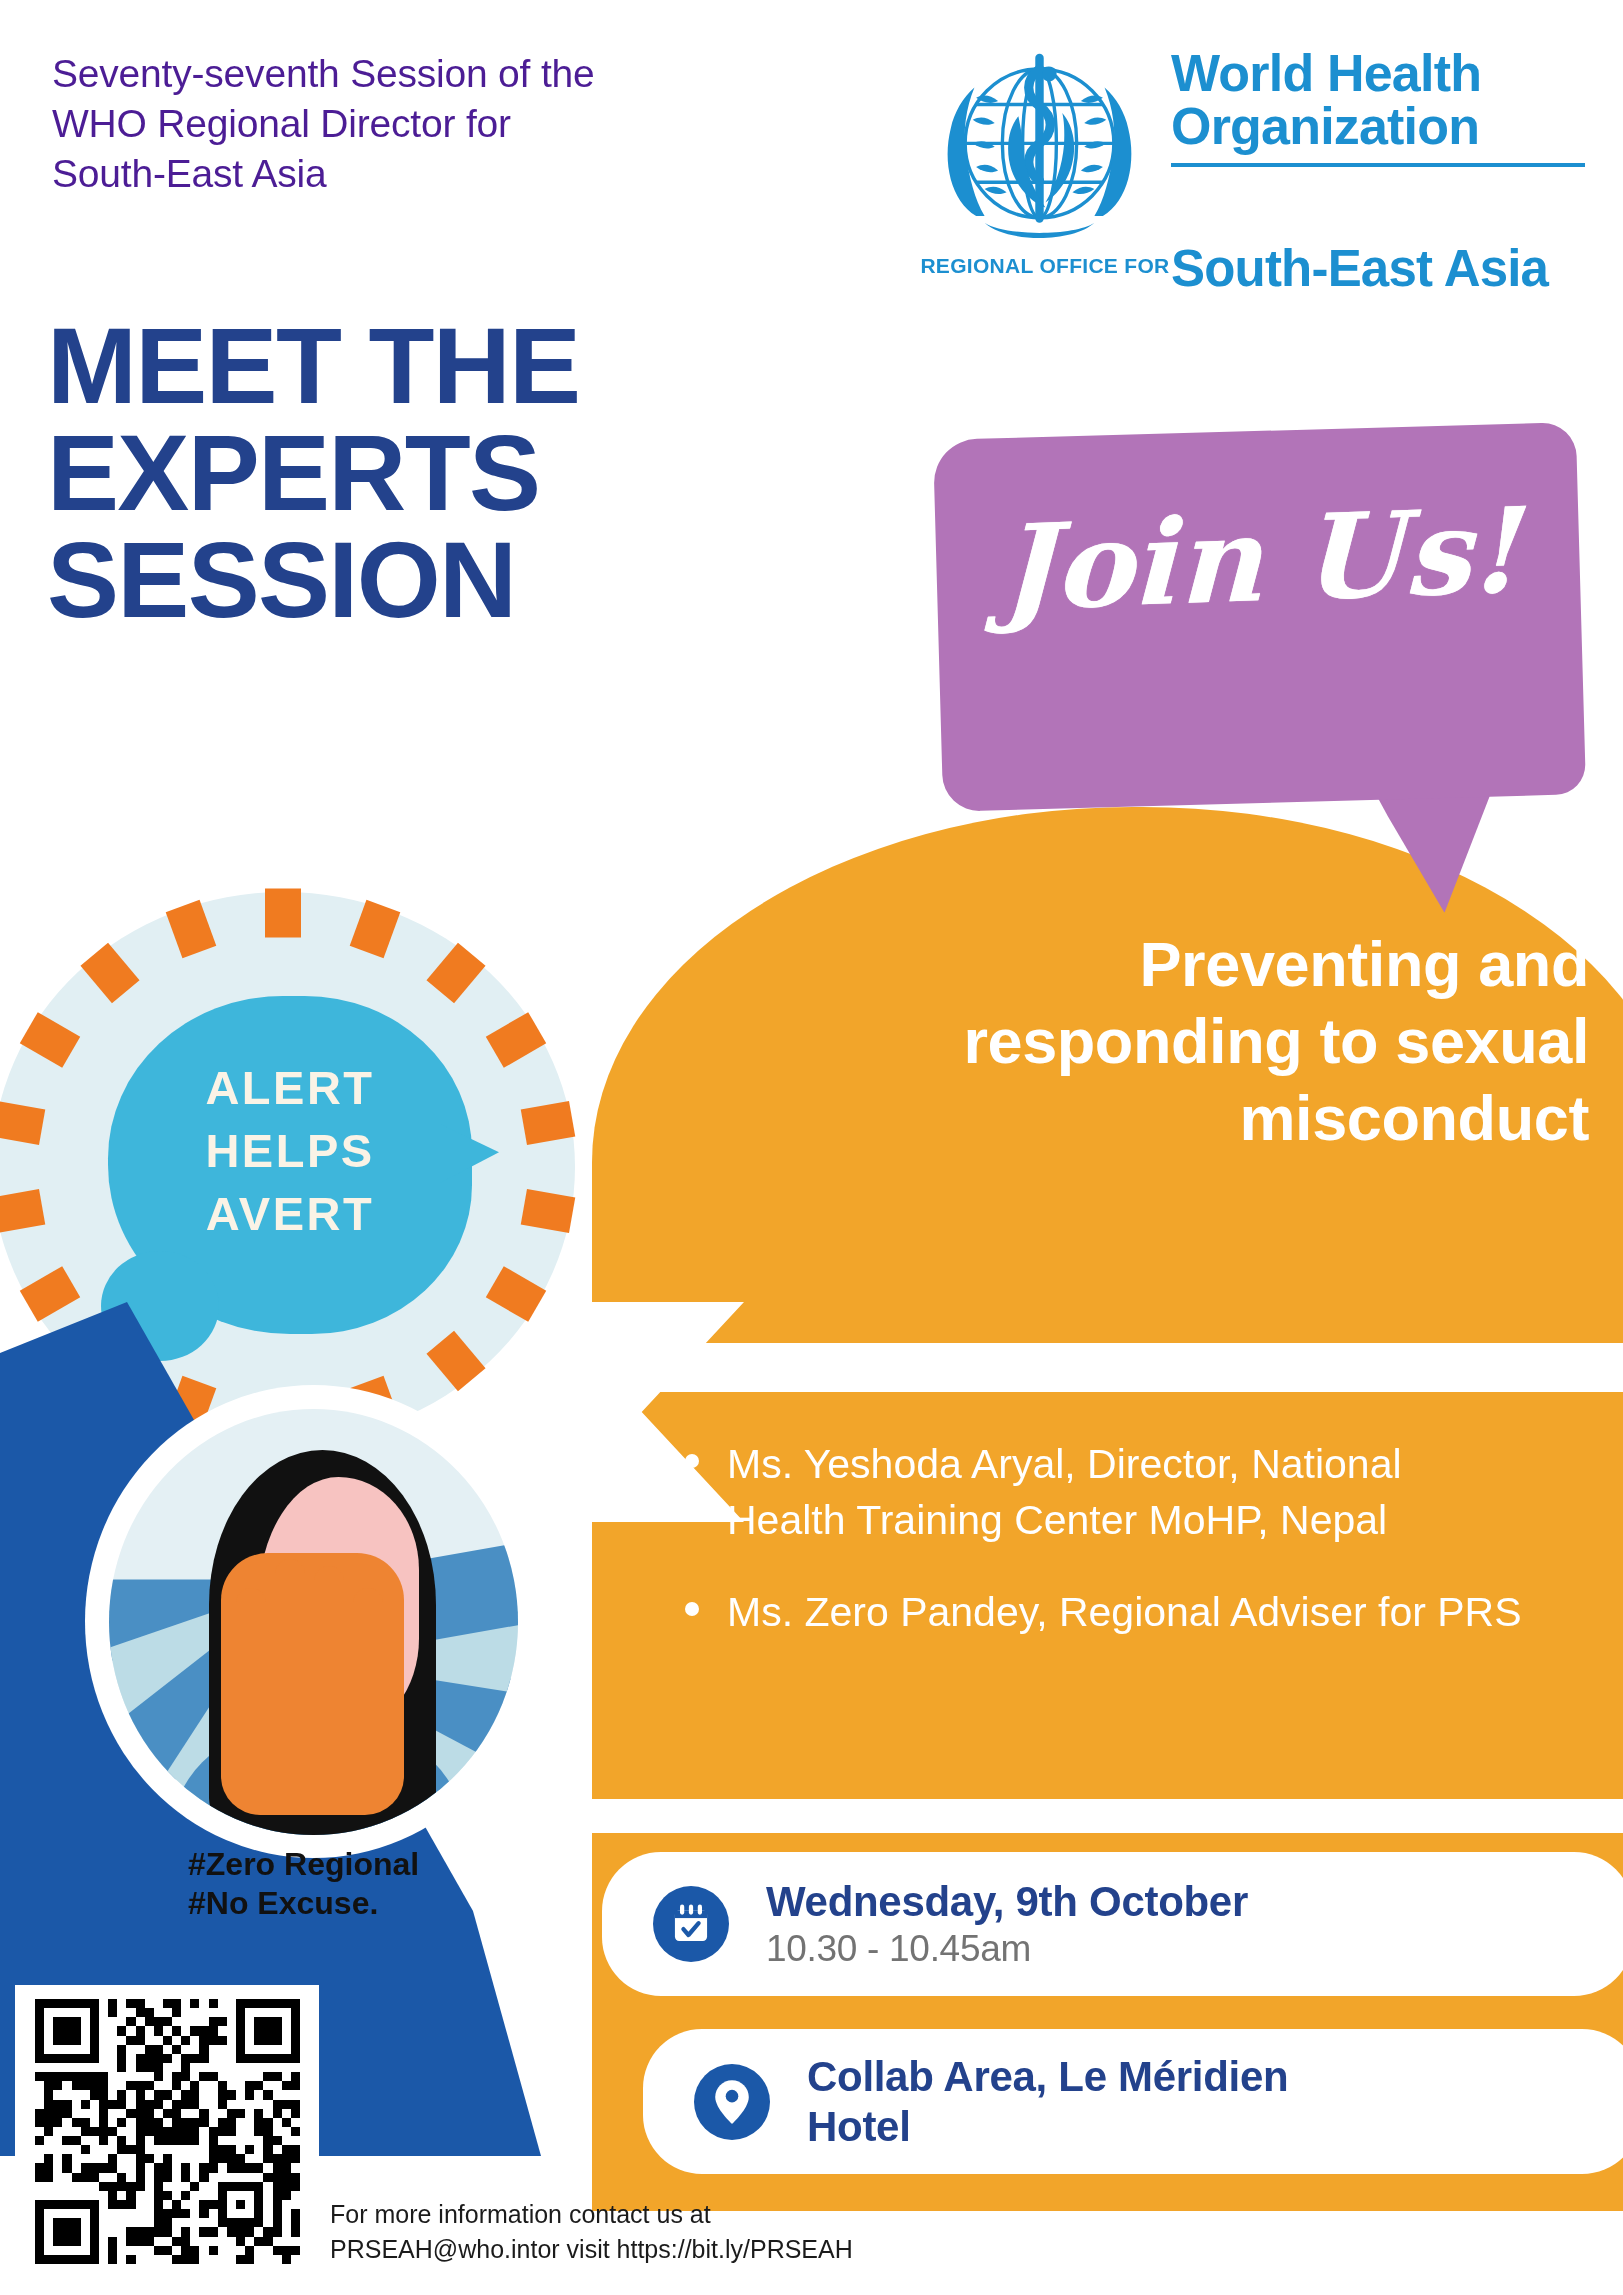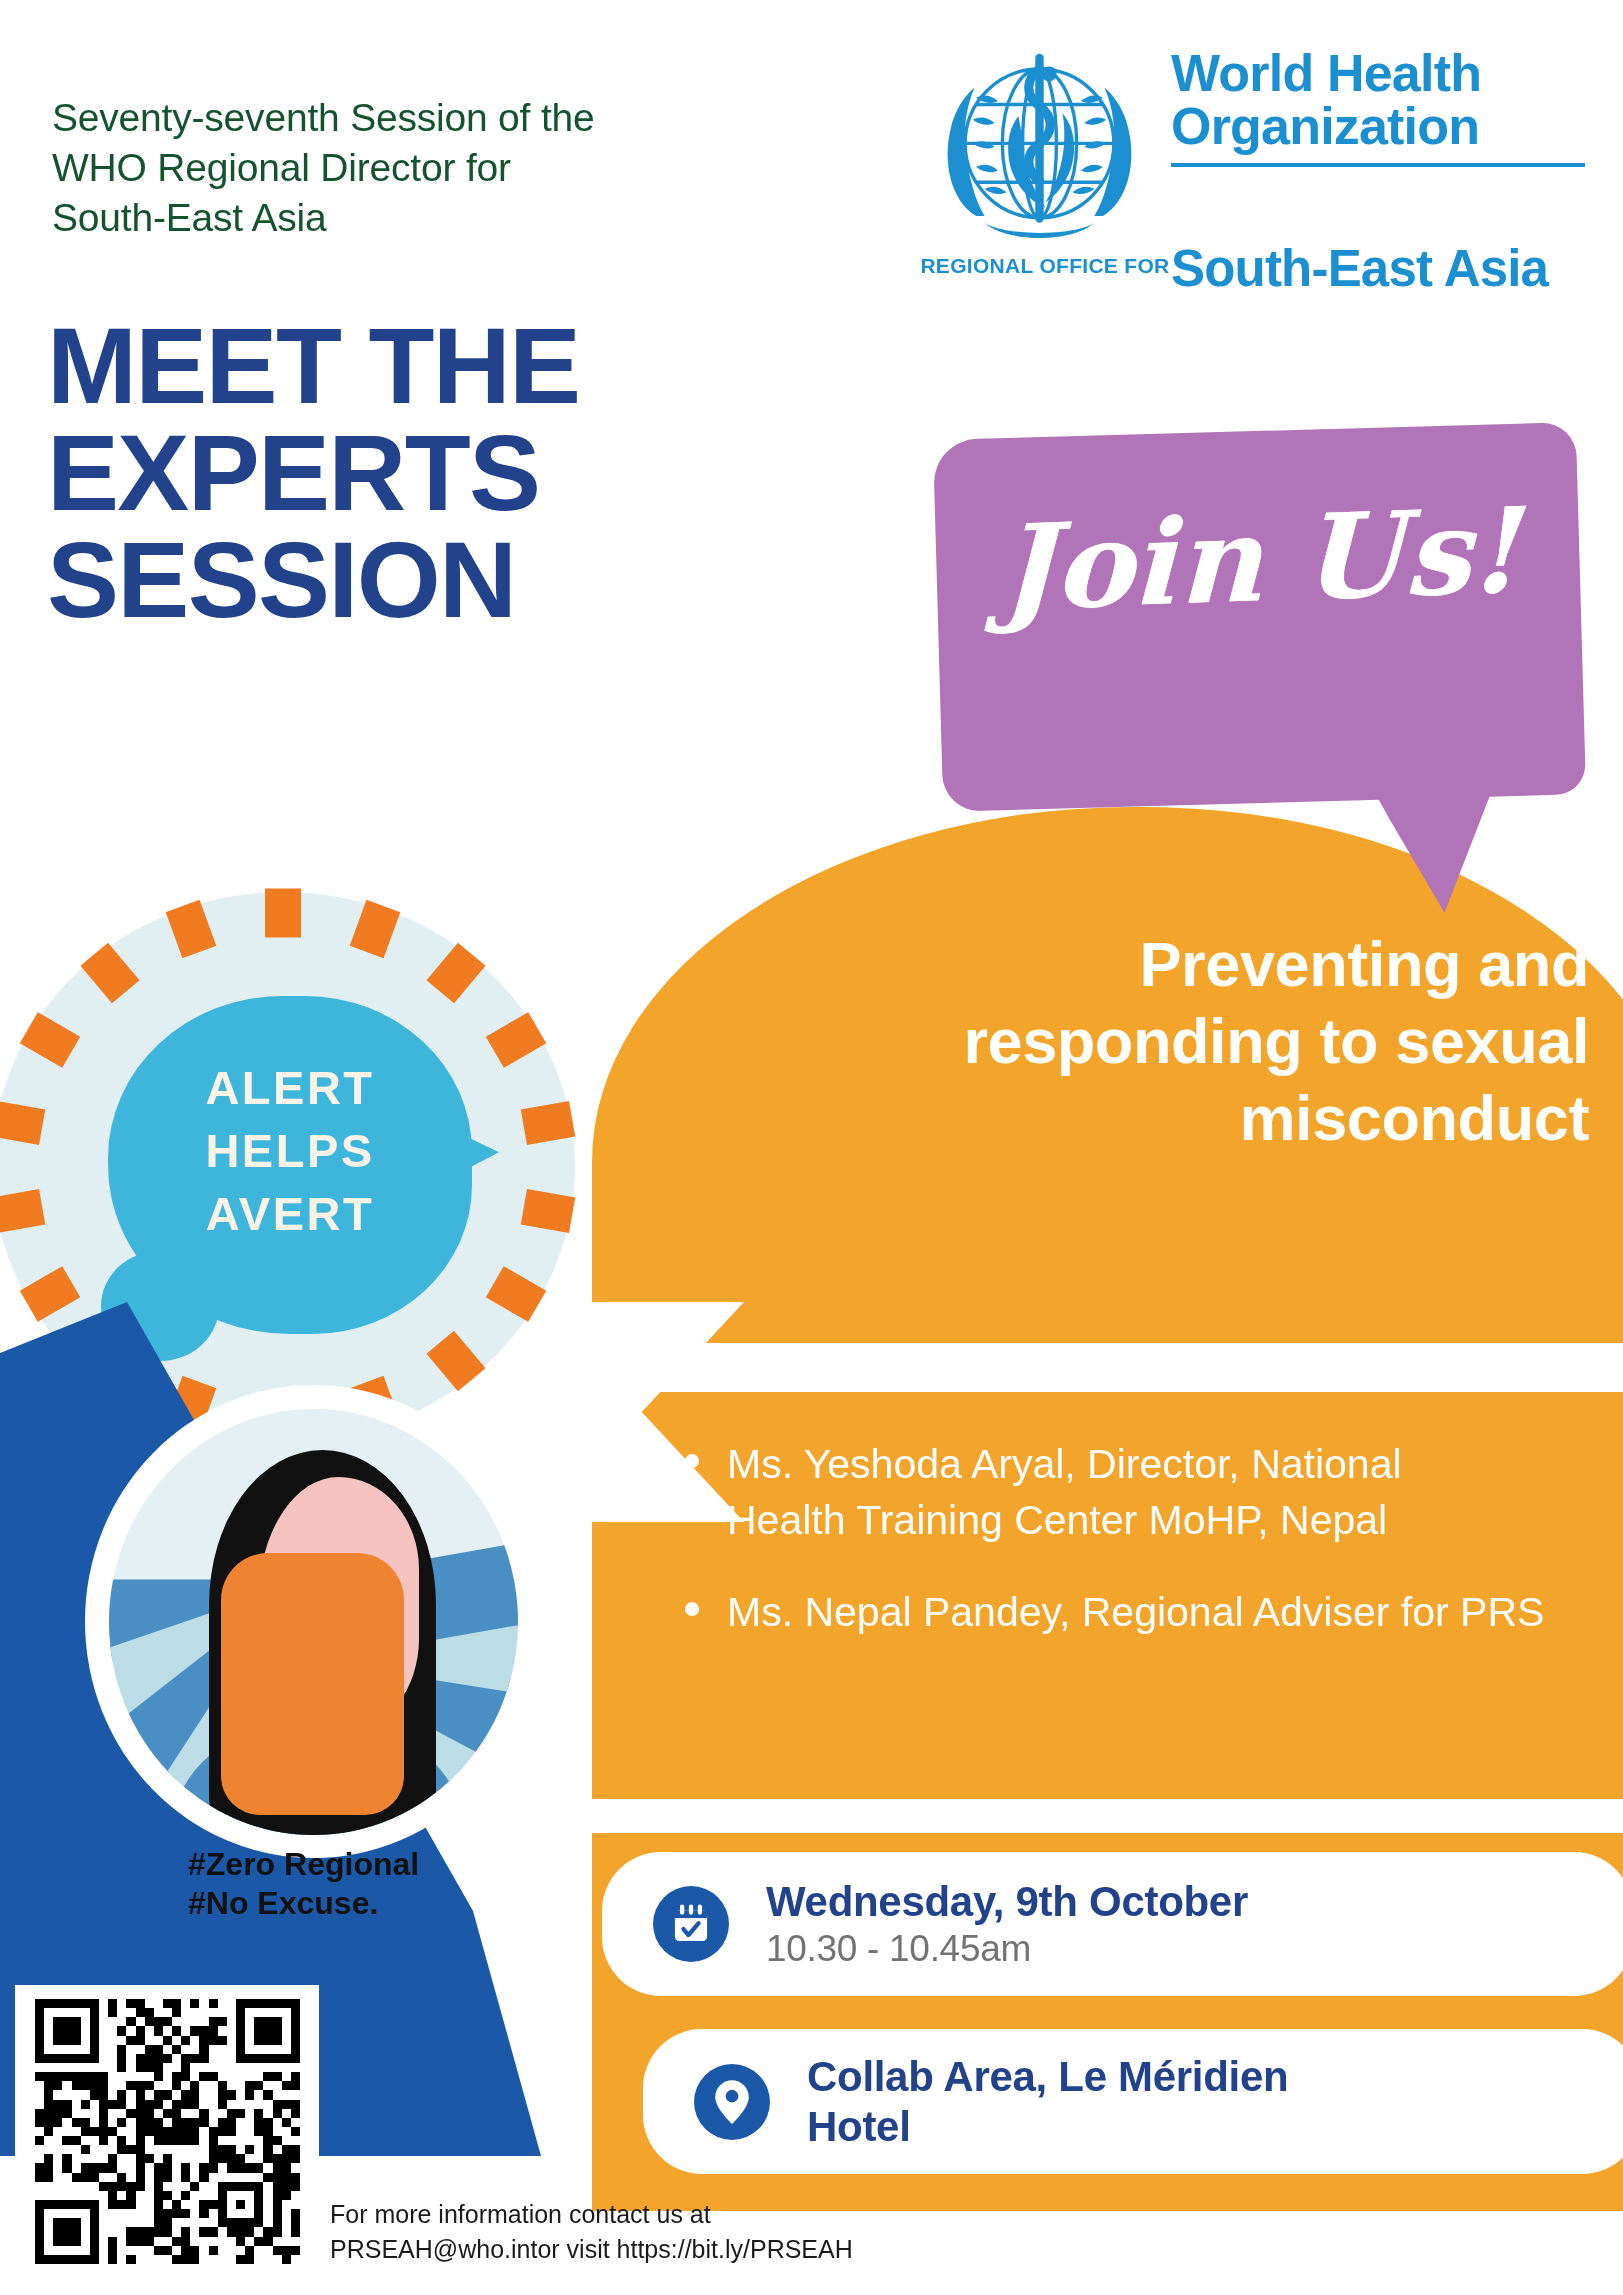--- a/index.html
+++ b/index.html
@@ -7,21 +7,21 @@
   body {
     width:1623px; height:2295px; position:relative; overflow:hidden;
     font-family:"Liberation Sans", sans-serif;
     background:#ffffff;
   }
 
   
   .session-title {
     position:absolute; left:52px; top:49px; width:761px;
     font-size:39px; line-height:1.28; font-weight:400;
-    color:#14532d; letter-spacing:-0.2px;margin-top:44px;
+    color:#4c1d95; letter-spacing:-0.2px;
   }
 
   .who-logo { position:absolute; left:917px; top:32px; width:668px; height:262px; }
   .who-emblem { position:absolute; left:0; top:3.4px; width:245px; height:237px; }
   .who-wordmark { position:absolute; left:254px; top:15px; width:414px; }
   .who-line1, .who-line2 {
     font-size:52px; font-weight:bold; color:#1C8FD0; line-height:1.02;
     letter-spacing:-0.8px; white-space:nowrap;
   }
   .who-rule { height:4.2px; background:#1C8FD0; margin:10px 0 8.5px 0; width:100%; }
@@ -292,21 +292,21 @@
 <div class="orange-left-cut"></div>
 
 <div class="speakers">
   <div class="speaker-item">
     <span class="bullet"></span>
     <div>Ms. Yeshoda Aryal, Director, National</div>
     <div>Health Training Center  MoHP, Nepal</div>
   </div>
   <div class="speaker-item">
     <span class="bullet"></span>
-    <div>Ms. Nepal Pandey, Regional Adviser for PRS</div>
+    <div>Ms. Zero Pandey, Regional Adviser for PRS</div>
   </div>
 </div>
 
 <div class="orange-gap-2"></div>
 
 <div class="pill pill-date">
   <div class="pill-icon">
     <svg class="cal-svg" width="44" height="44" viewBox="0 0 52 52" aria-hidden="true">
       <rect x="7" y="10" width="38" height="36" rx="5" fill="#ffffff"></rect>
       <rect x="7" y="10" width="38" height="9" fill="#1B58A8"></rect>

